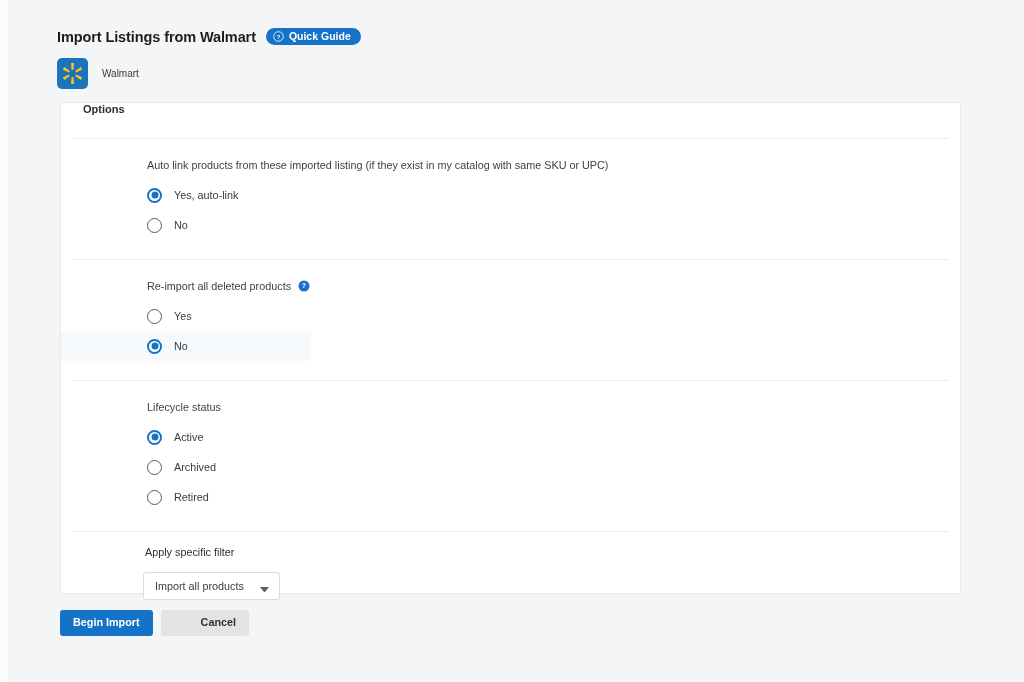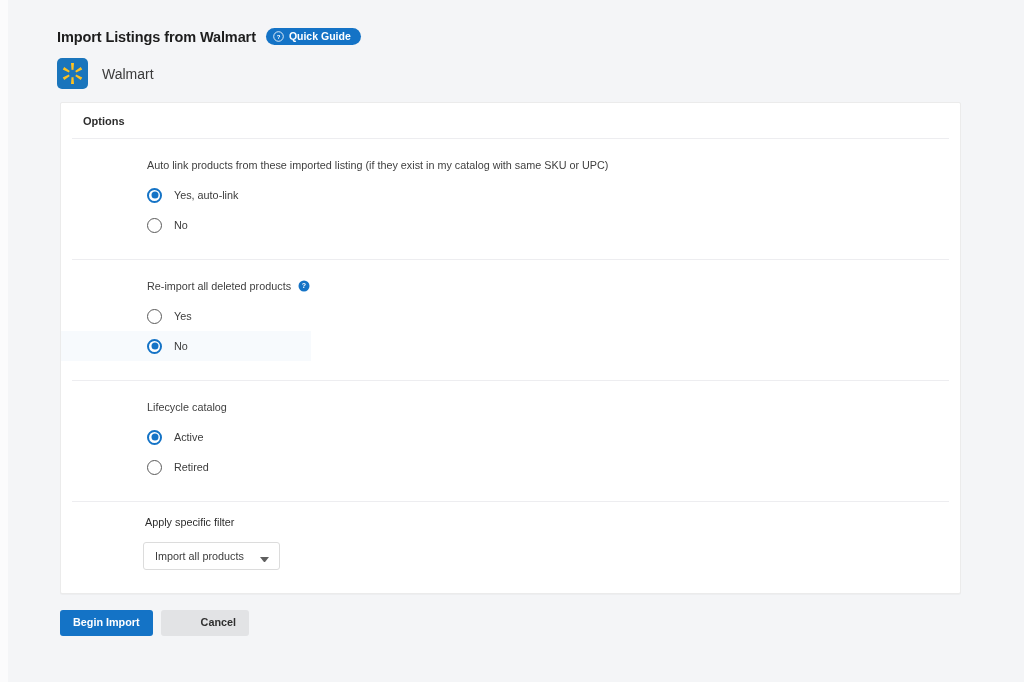--- a/index.html
+++ b/index.html
@@ -72,39 +72,38 @@
   }
   .channel-logo {
     width: 31px; height: 31px;
     border-radius: 5px;
     background: #1a75bc;
     position: relative;
     flex: 0 0 31px;
   }
   .channel-logo svg { display: block; }
   .channel-name {
-    font-size: 14px;
+    font-size: 10px;
     color: #3b3b3b;
   }
 
   
   .card {
     position: absolute;
     left: 60px; top: 90px;
     width: 901px;
     height: 492px;
     background: #ffffff;
     border: 1px solid #ebebeb;
     border-radius: 2px;
     box-shadow: 0 1px 1px rgba(0,0,0,0.03);
   }
   .card-head {
     height: 35px;
     display: flex;
-    align-items: center;
     padding: 0 22px;
   }
   .card-head-title {
     font-size: 11px;
     font-weight: bold;
     color: #2d2d2d;
   }
   .divider {
     height: 1px;
     background: #ededf0;
@@ -318,26 +317,30 @@
         <div class="radio-row tinted">
           <span class="radio checked"></span>
           <span class="radio-label">No</span>
         </div>
       </div>
     </div>
     <div class="divider"></div>
 
     <div class="section">
       <div class="section-label">
-        <span>Lifecycle catalog</span>
+        <span>Lifecycle status</span>
       </div>
       <div class="radio-list">
         <div class="radio-row">
           <span class="radio checked"></span>
           <span class="radio-label">Active</span>
+        </div>
+        <div class="radio-row">
+          <span class="radio"></span>
+          <span class="radio-label">Archived</span>
         </div>
         <div class="radio-row">
           <span class="radio"></span>
           <span class="radio-label">Retired</span>
         </div>
       </div>
     </div>
     <div class="divider"></div>
 
     <div class="filter-section">

